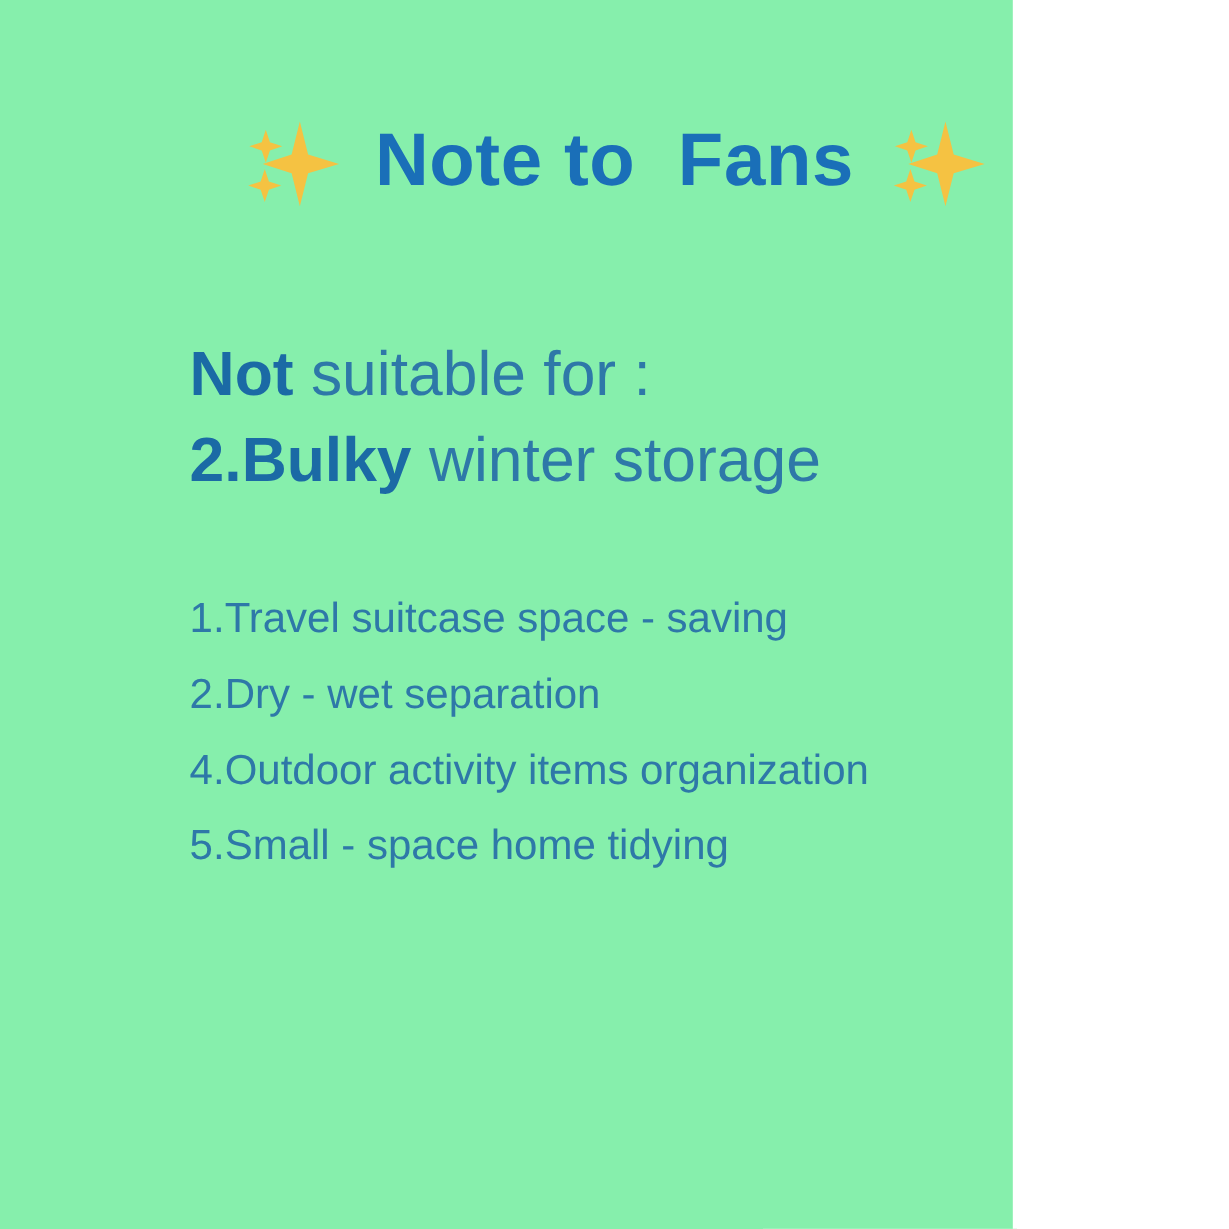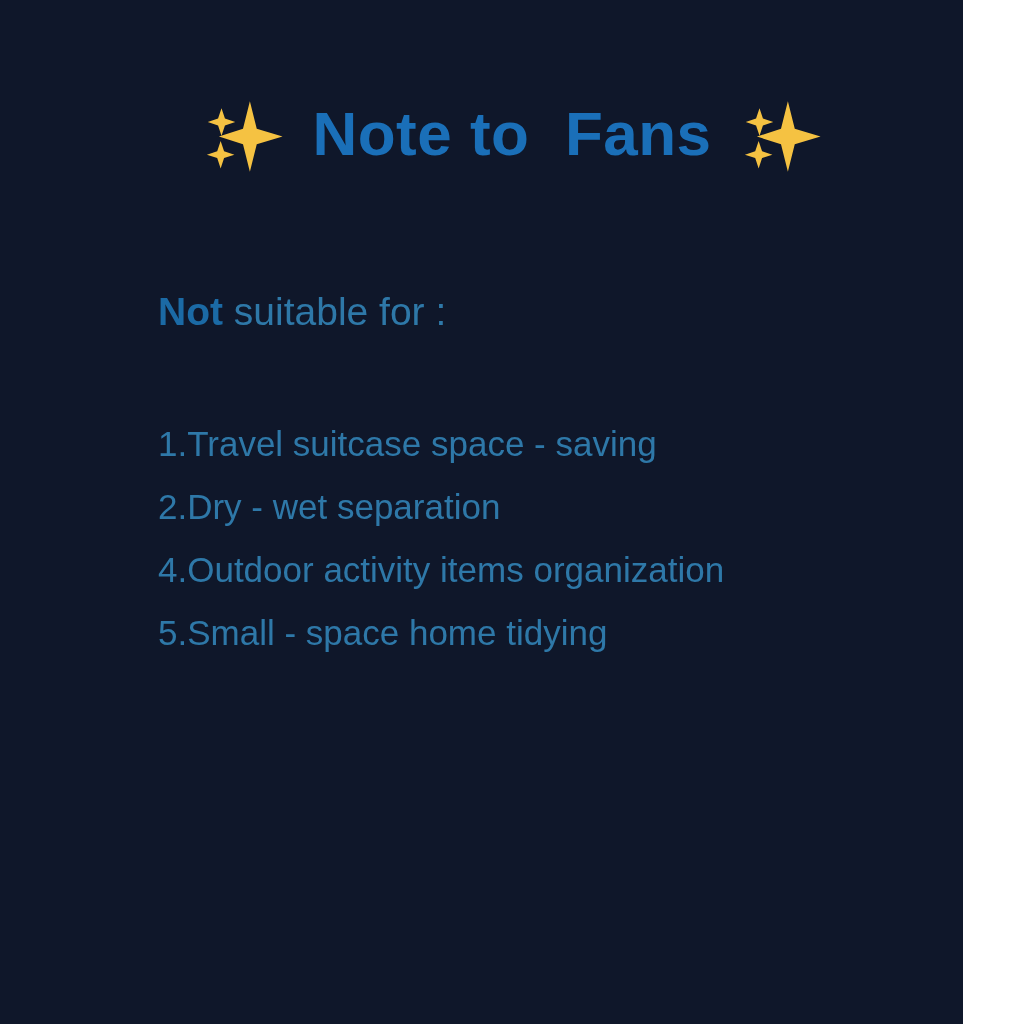--- a/index.html
+++ b/index.html
@@ -9,23 +9,23 @@
   body {
     width: 1024px;
     height: 1024px;
     background: #ffffff;
     font-family: "Liberation Sans", sans-serif;
     overflow: hidden;
   }
 
   .poster {
     position: relative;
-    width: 963px;
+    width: 844px;
     height: 1024px;
-    background: #0f172a;
+    background: #86efac;
     box-sizing: border-box;
   }
 
   
   .title-row {
     position: absolute;
     top: 86px;
     left: 0;
     width: 1024px;
     display: flex;
@@ -51,21 +51,21 @@
 
   
   .body-block {
     position: absolute;
     left: 158px;
     top: 276px;
     width: 830px;
   }
 
   .grp-not .line {
-    font-size: 39px;
+    font-size: 52px;
     line-height: 72px;
     color: #2E78A8;
     white-space: pre;
     font-weight: 400;
   }
   .grp-not .line b {
     font-weight: 700;
     color: #1B6AA5;
   }
 
@@ -110,20 +110,21 @@
 
   </div>
 
   <div class="body-block">
 
     <div class="grp-not">
 
       <div class="line"><b>Not</b><span> suitable for :</span></div>
 
 
+      <div class="line"><b>2.Bulky</b><span> winter storage</span></div>
 
     </div>
 
     <div class="grp-suit">
 
 
       <div class="line">1.Travel suitcase space - saving</div>
       <div class="line">2.Dry - wet separation</div>
       <div class="line">4.Outdoor activity items organization</div>
       <div class="line">5.Small - space home tidying</div>

